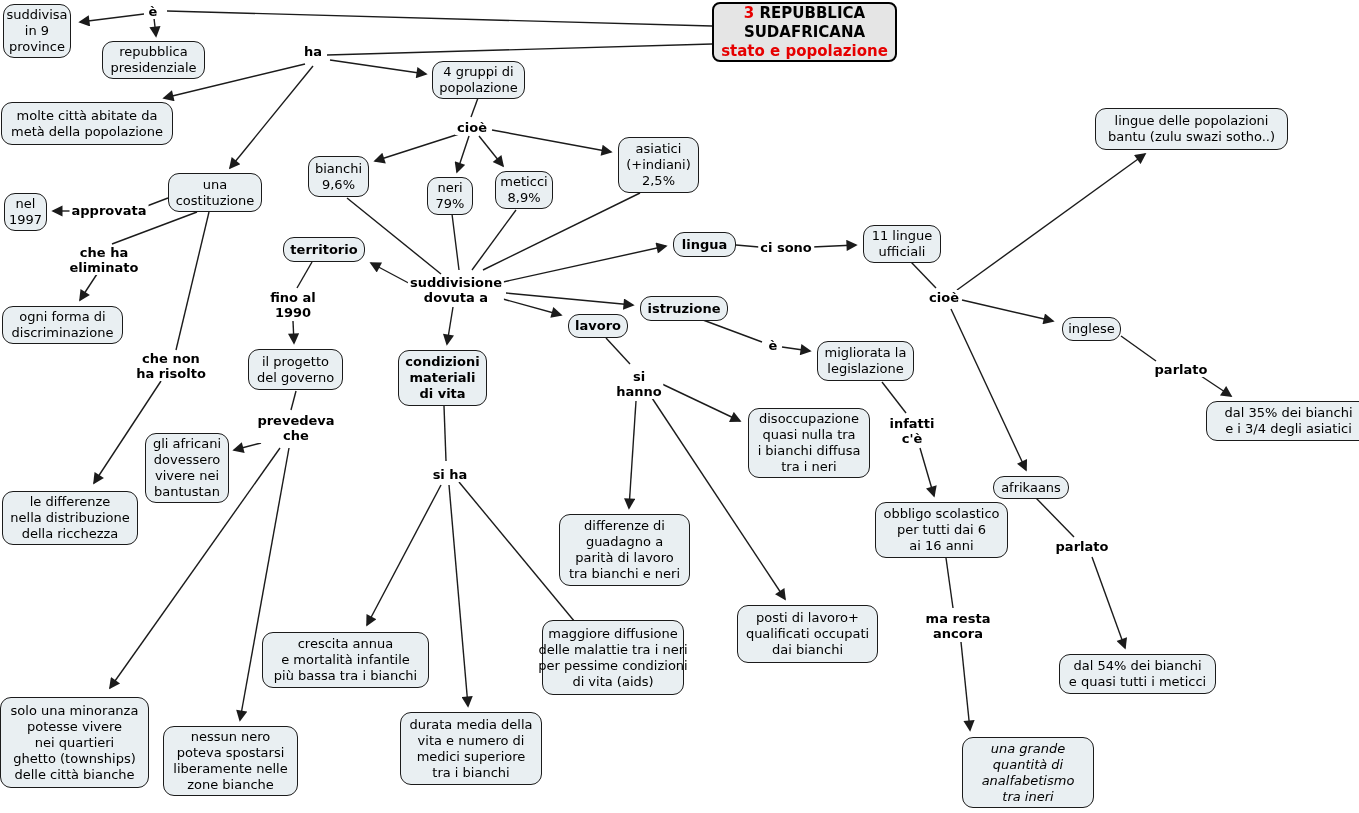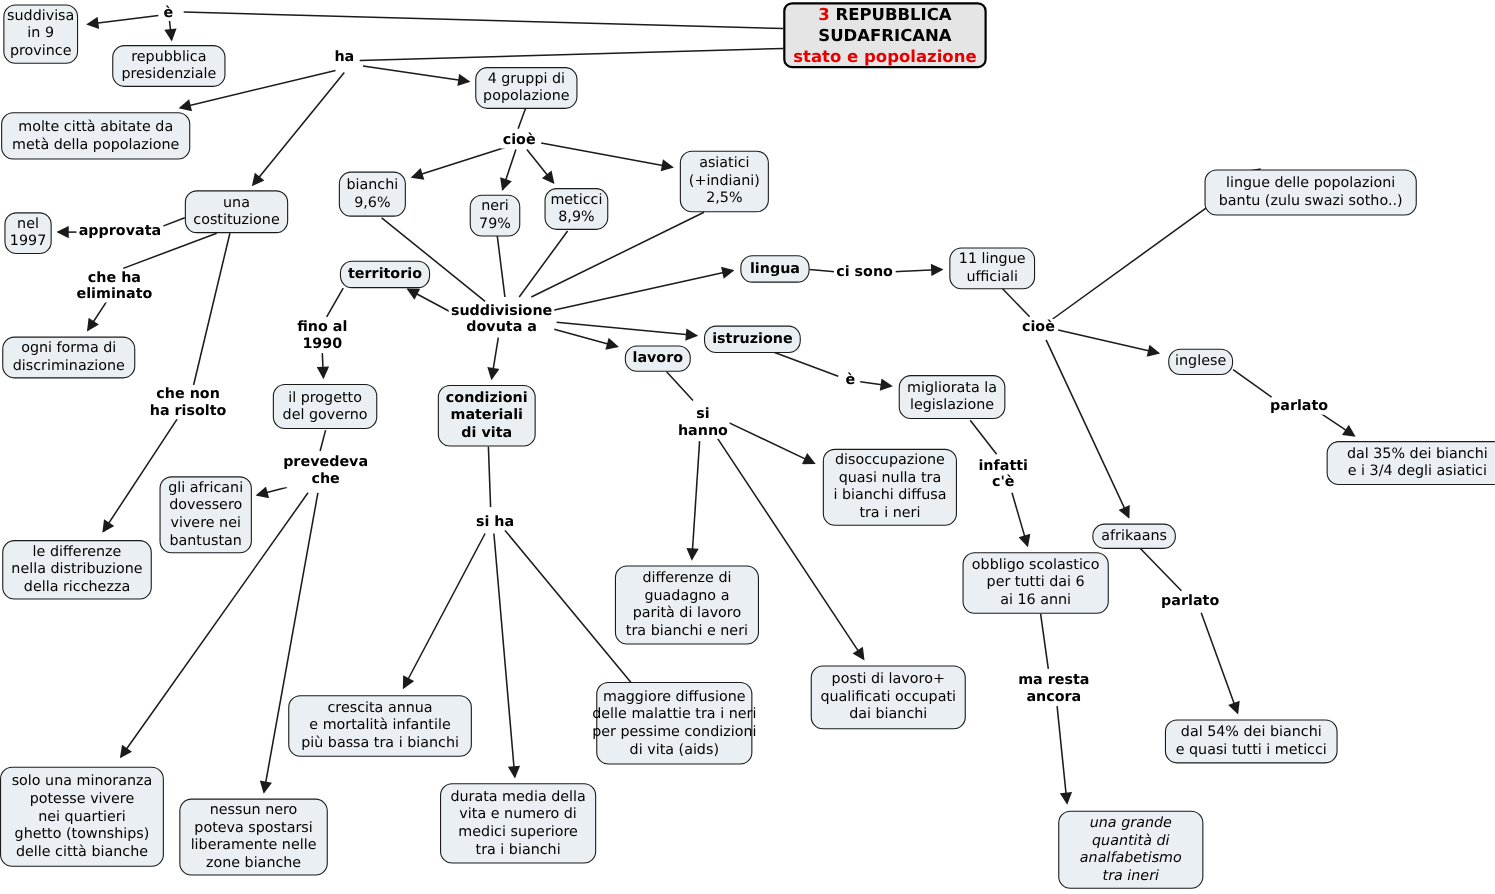--- a/index.html
+++ b/index.html
@@ -138,32 +138,32 @@
 8,9%</div>
   <div class="node" style="left:618px; top:137px; width:81px; min-height:56px;">asiatici
 (+indiani)
 2,5%</div>
   <div class="node" style="left:168px; top:173px; width:94px; min-height:39px;">una
 costituzione</div>
   <div class="node" style="left:4px; top:193px; width:43px; min-height:37px;">nel
 1997</div>
   <div class="node" style="left:2px; top:306px; width:121px; min-height:38px;">ogni forma di
 discriminazione</div>
-  <div class="node bold" style="left:283px; top:237px; width:82px; min-height:25px;margin-left:26px;">territorio</div>
+  <div class="node bold" style="left:283px; top:237px; width:82px; min-height:25px;">territorio</div>
   <div class="node bold" style="left:673px; top:232px; width:63px; min-height:25px;">lingua</div>
   <div class="node bold" style="left:640px; top:296px; width:88px; min-height:25px;">istruzione</div>
   <div class="node bold" style="left:568px; top:314px; width:60px; min-height:24px;">lavoro</div>
   <div class="node bold" style="left:398px; top:350px; width:89px; min-height:56px;">condizioni
 materiali
 di vita</div>
   <div class="node" style="left:248px; top:349px; width:95px; min-height:41px;">il progetto
 del governo</div>
   <div class="node" style="left:863px; top:225px; width:78px; min-height:37px;">11 lingue
 ufficiali</div>
-  <div class="node" style="left:1095px; top:108px; width:193px; min-height:42px;margin-top:46px;">lingue delle popolazioni
+  <div class="node" style="left:1095px; top:108px; width:193px; min-height:42px;">lingue delle popolazioni
 bantu (zulu swazi sotho..)</div>
   <div class="node" style="left:1062px; top:317px; width:59px; min-height:24px;">inglese</div>
   <div class="node" style="left:817px; top:341px; width:97px; min-height:40px;">migliorata la
 legislazione</div>
   <div class="node" style="left:748px; top:408px; width:122px; min-height:70px;">disoccupazione
 quasi nulla tra
 i bianchi diffusa
 tra i neri</div>
   <div class="node" style="left:993px; top:476px; width:76px; min-height:23px;">afrikaans</div>
   <div class="node" style="left:875px; top:502px; width:133px; min-height:56px;">obbligo scolastico

